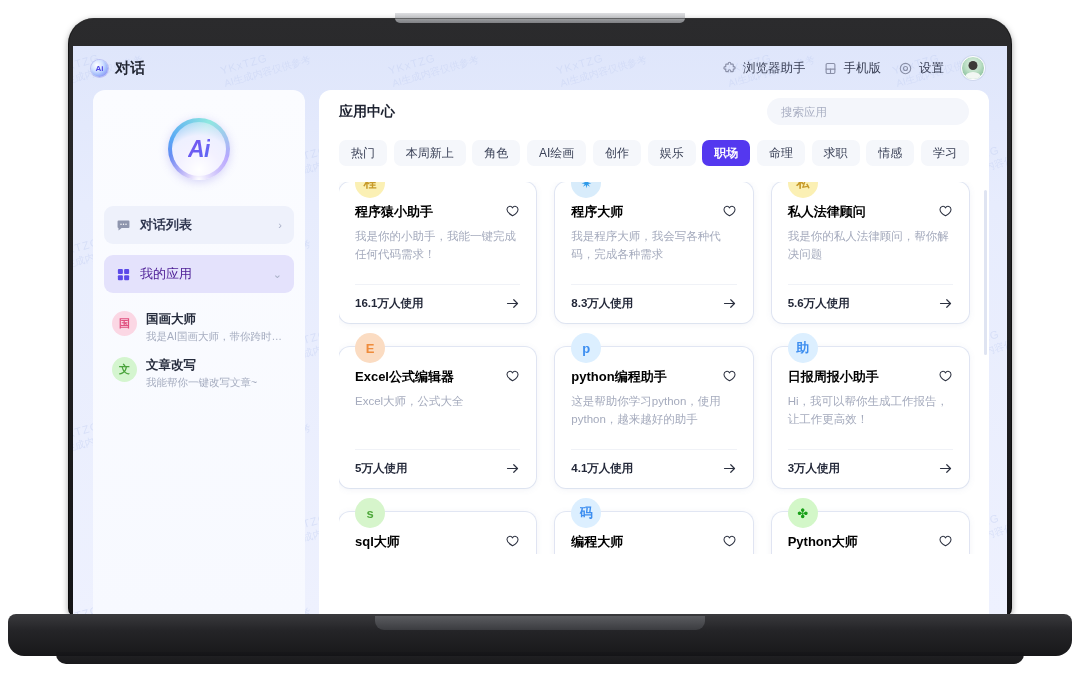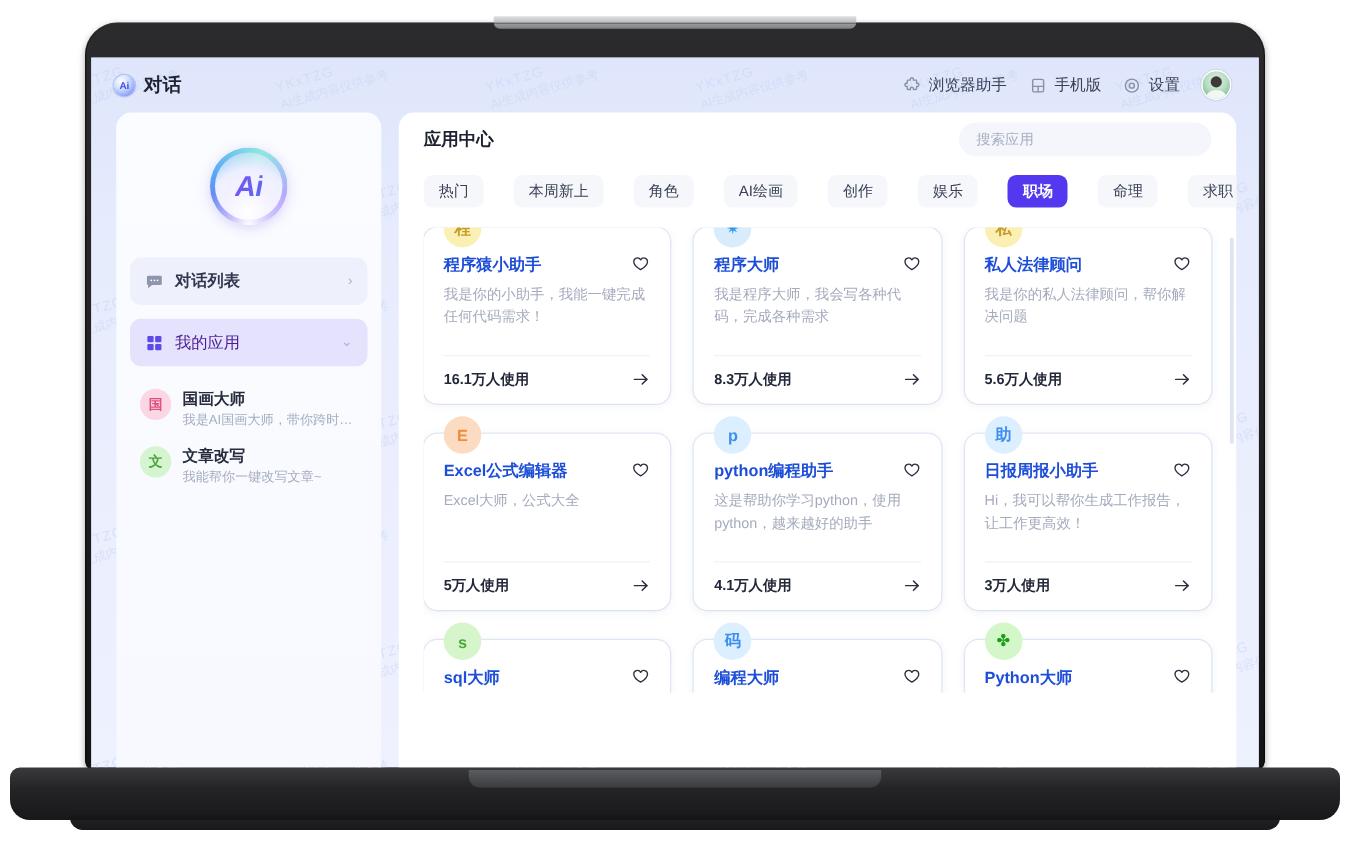--- a/index.html
+++ b/index.html
@@ -269,22 +269,23 @@
   }
   .search-box input{
     border:none; outline:none; background:transparent;
     width:100%;
     font-size:11.5px; color:#2b3147;
     font-family: inherit;
   }
   .search-box input::placeholder{ color:#a8aec2; }
 
   .tabs{
-    display:flex; gap:24px; flex-wrap:nowrap;
+    display:flex; gap:5px; flex-wrap:nowrap;
     margin-bottom: 16px;
+    justify-content: space-between;
   }
   .tab{
     height:26px;
     padding: 0 12px;
     border-radius: 7px;
     background:#f5f7fb;
     display:flex; align-items:center; justify-content:center;
     font-size:12px; color:#3a4157;
     cursor:pointer;
     white-space:nowrap;
@@ -324,21 +325,21 @@
   .av-blue{ background:#d8ecfb; color:#2f9ae8; }
   .av-orange{ background:#fbdcc2; color:#ef8c3c; }
   .av-lblue{ background:#dcefff; color:#3d8ef0; }
   .av-green{ background:#d6f5cb; color:#4fa83c; }
   .av-darkgreen{ background:#d3f7c8; color:#19a018; }
 
   .card-top{
     display:flex; align-items:flex-start;
   }
   .card-title{
-    font-size:13px; font-weight:bold; color:#1d4ed8;
+    font-size:13px; font-weight:bold; color:#000000;
     line-height:1.3;
   }
   .heart{
     margin-left:auto;
     width:15px;height:15px;
     color:#2c3140;
     flex:0 0 15px;
     cursor:pointer;
   }
   .heart svg{ display:block; width:15px;height:15px;}

